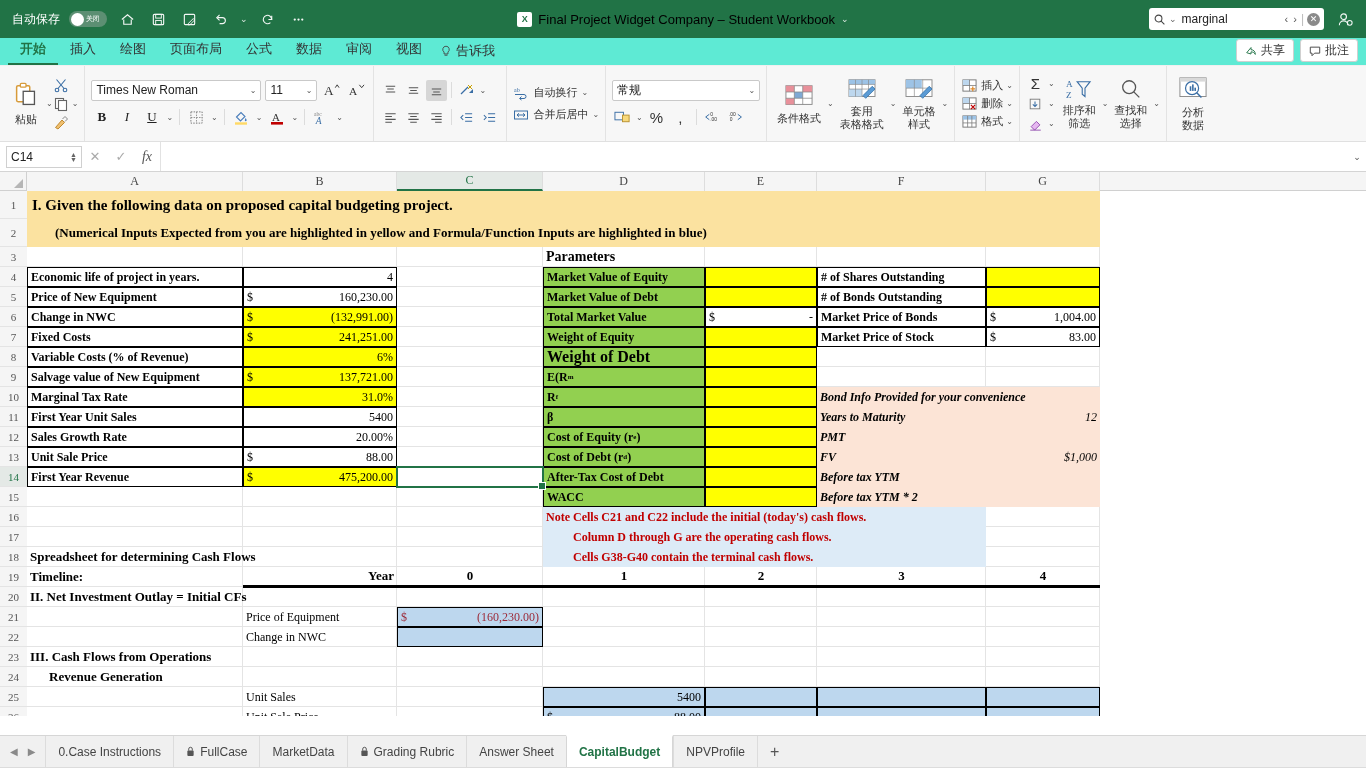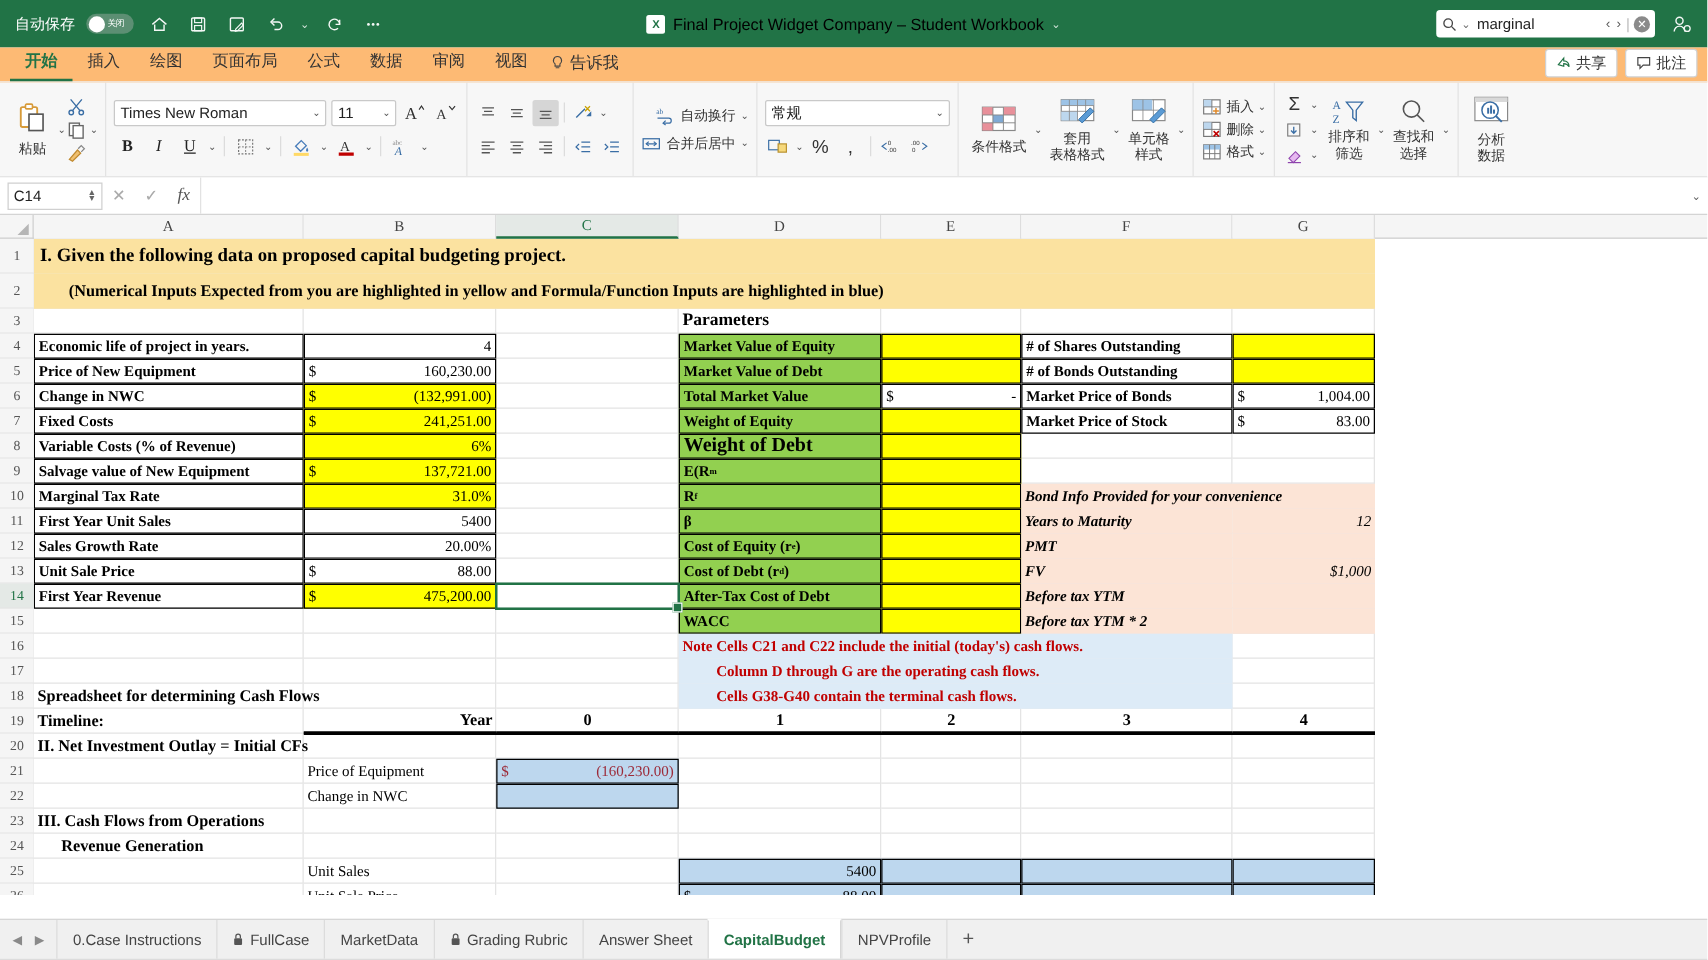--- a/index.html
+++ b/index.html
@@ -70,22 +70,22 @@
   .nav-arrow { color: #5a5a5a; font-size: 11px; cursor: pointer; padding: 0 1px; }
   .clear-circ {
     width: 13px; height: 13px; border-radius: 50%;
     background: #8a8a8a; color: #fff; font-size: 9px;
     display: inline-flex; align-items: center; justify-content: center;
     cursor: pointer; line-height: 1;
   }
 
   
   #ribbon-tabs {
-    height: 28px; background: #fdba74;
-    display: flex; align-items: center;
+    height: 28px; background: #5eead4;
+    display: flex; align-items: flex-end;
     padding-left: 8px; font-size: 13px;
     border-bottom: 1px solid #f0f0f0;
     position: relative;
   }
   .rtab {
     padding: 2px 12px 5px 12px; color: #333; cursor: pointer;
     border-bottom: 2px solid transparent; white-space: nowrap;
   }
   .rtab.active { color: #217346; border-bottom-color: #217346; font-weight: 600; }
   .tellme { display: flex; align-items: center; gap: 4px; padding: 2px 10px 5px 6px; color:#333; }
@@ -138,21 +138,21 @@
 
   .align-grid { display: flex; flex-direction: column; gap: 6px; justify-content: center; }
   .ag-row { display: flex; align-items: center; gap: 2px; }
   .abtn {
     width: 21px; height: 21px; display: inline-flex;
     align-items: center; justify-content: center; cursor: pointer;
     border-radius: 2px;
   }
   .abtn.sel { background: #d6d6d6; }
 
-  .wrap-col { display: flex; flex-direction: column; gap: 6px; justify-content: center; align-items: flex-end; }
+  .wrap-col { display: flex; flex-direction: column; gap: 6px; justify-content: center; }
   .wrap-row { display: flex; align-items: center; gap: 4px; cursor: pointer; font-size: 11px; }
 
   .num-col { display: flex; flex-direction: column; gap: 6px; justify-content: center; }
   .num-row { display: flex; align-items: center; gap: 3px; }
 
   .styles-row { display: flex; align-items: center; gap: 2px; height: 100%; }
   .cells-col { display: flex; flex-direction: column; gap: 3px; justify-content: center; }
   .edit-wrap { display: flex; align-items: center; gap: 4px; height: 100%; }
   .edit-left { display: flex; flex-direction: column; gap: 3px; }
   .edit-r { display: flex; align-items: center; gap: 2px; }

